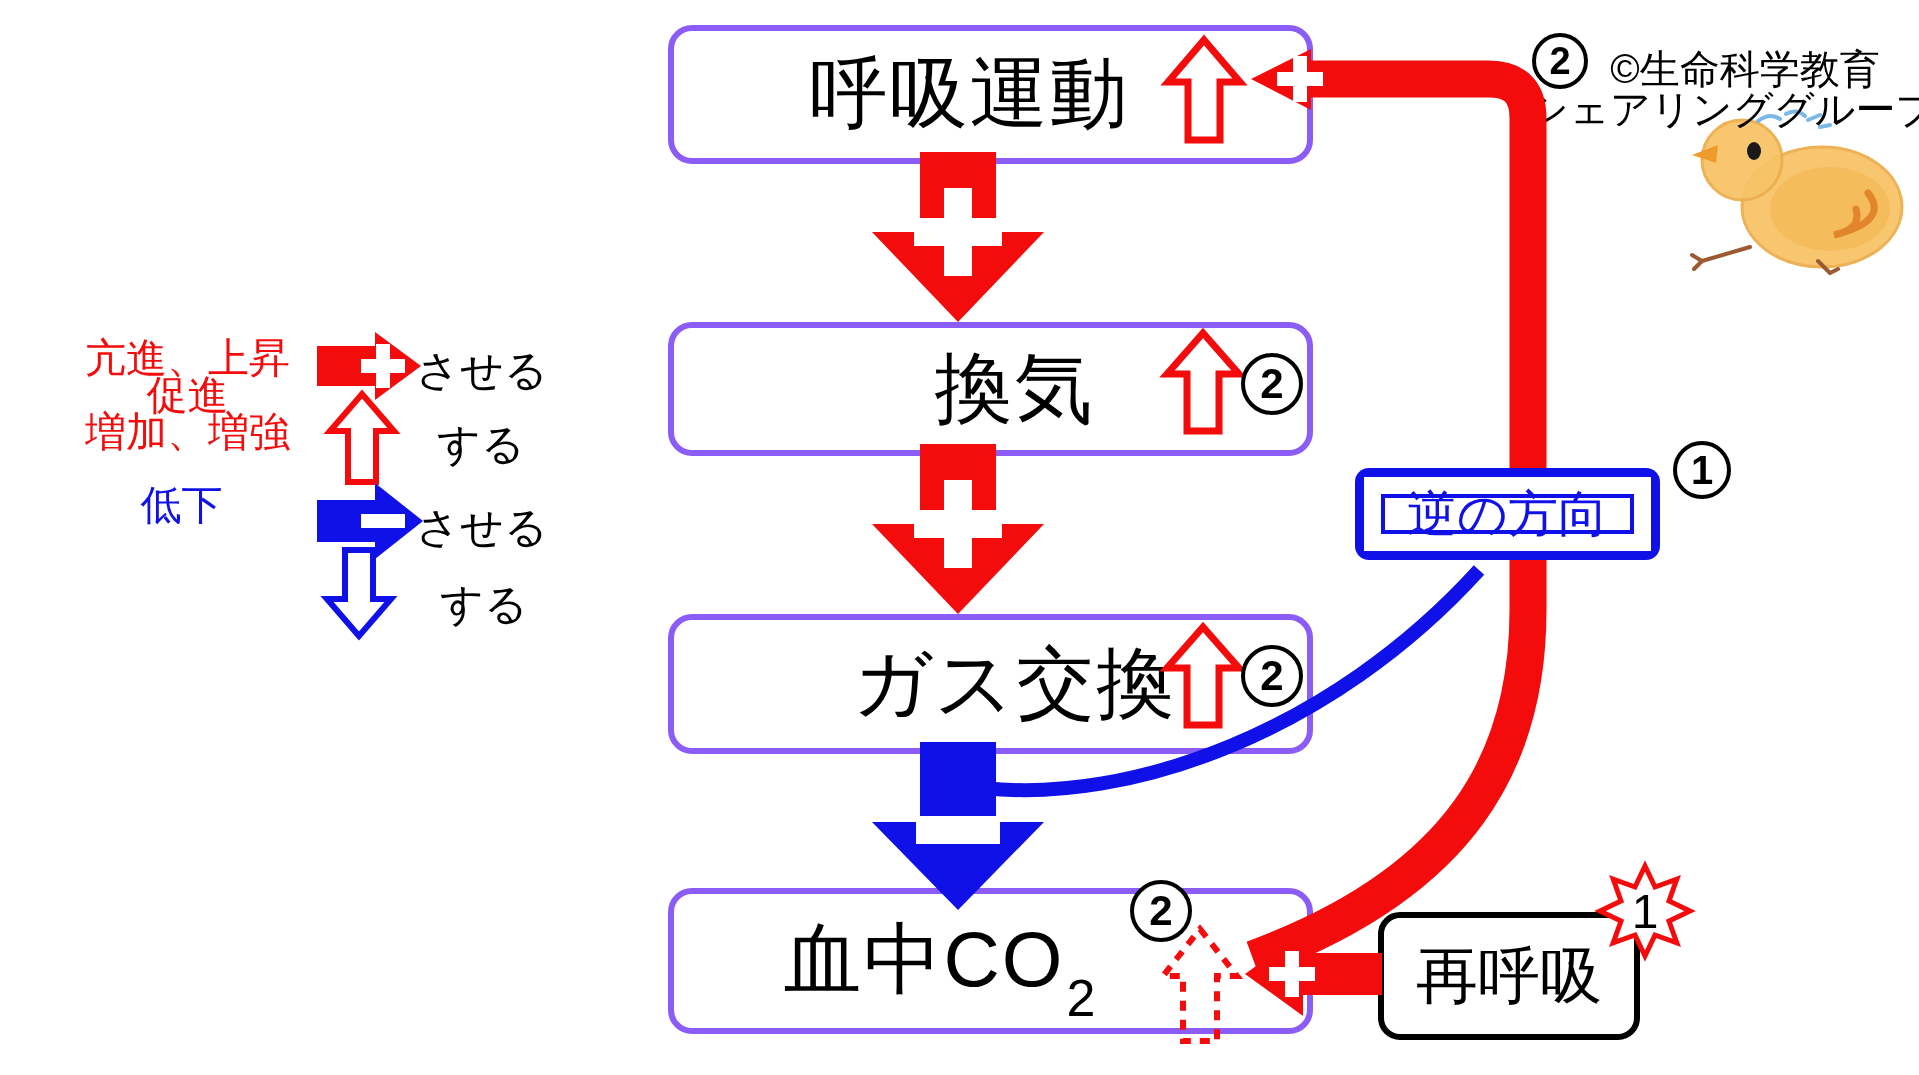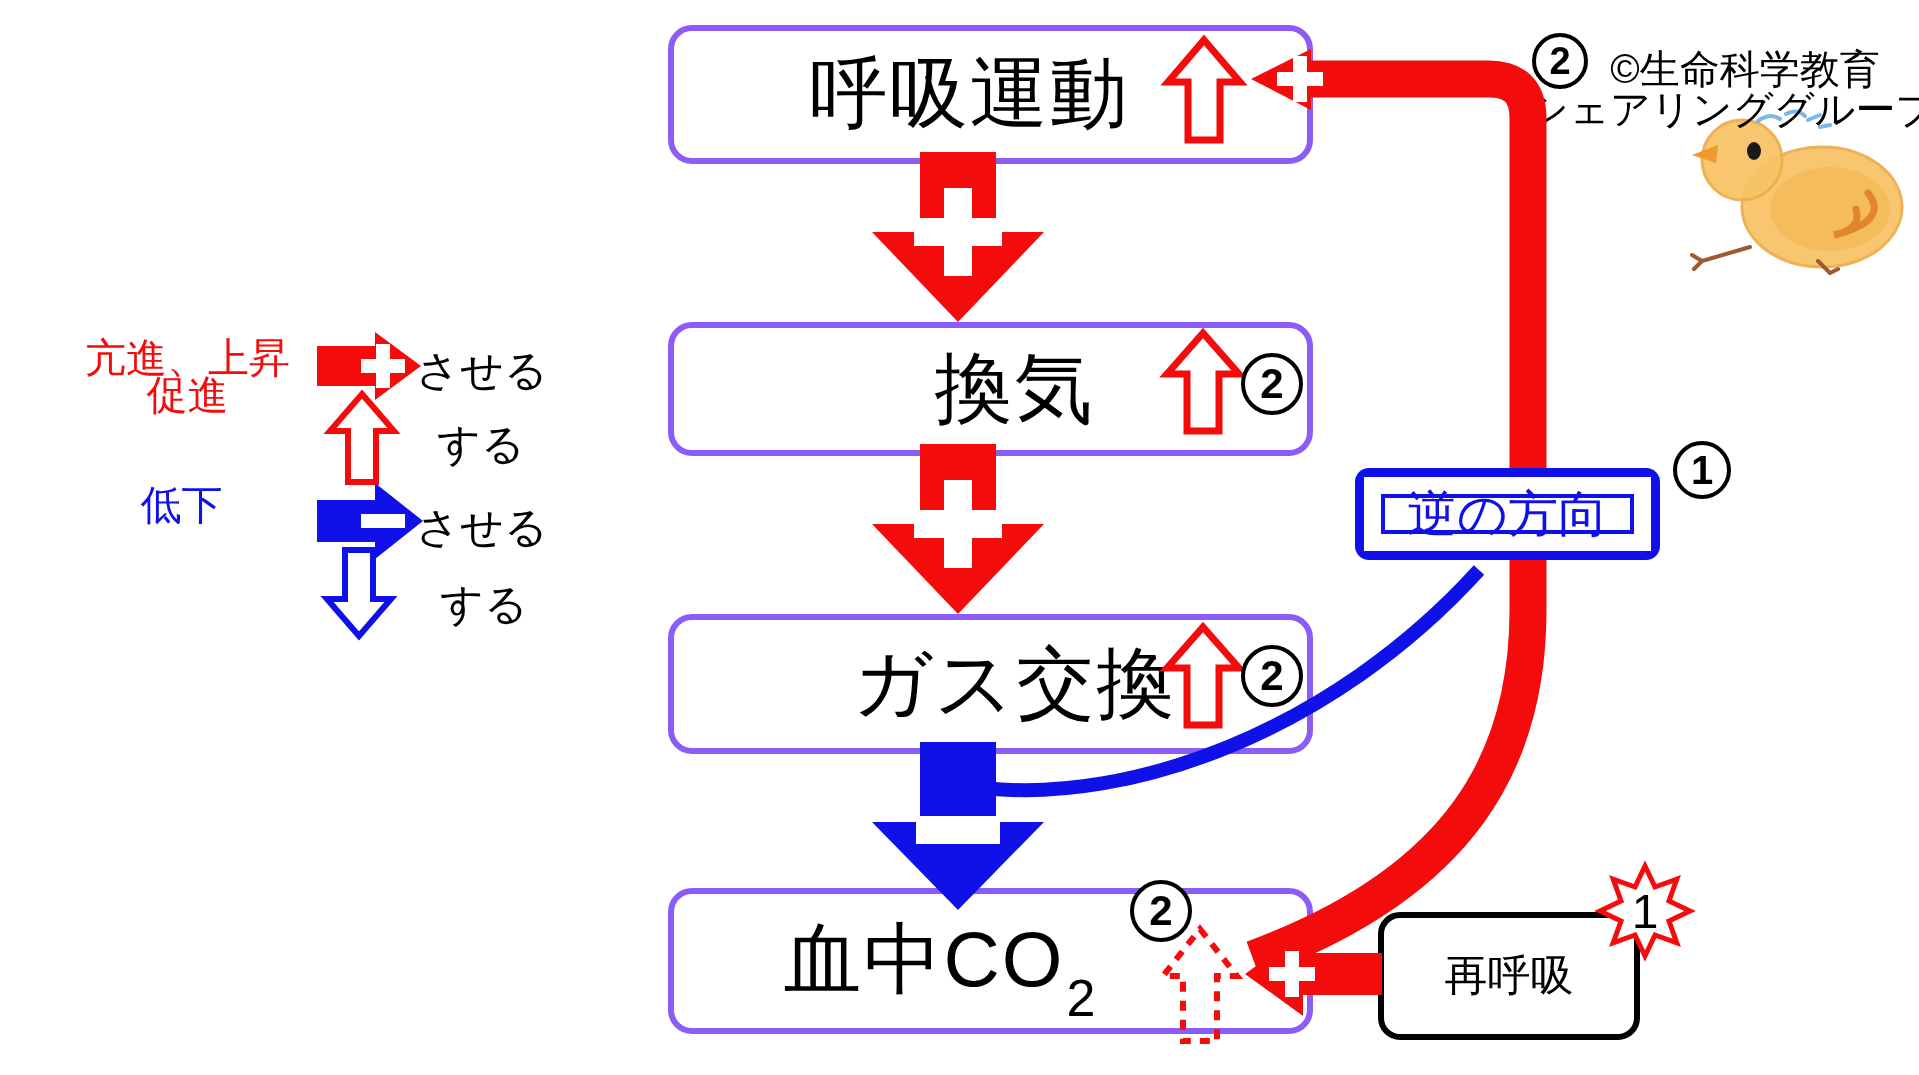--- a/index.html
+++ b/index.html
@@ -22,21 +22,21 @@
   
   .revbox{position:absolute;left:1355px;top:468px;width:305px;height:92px;z-index:5;
           background:#1010e8;border-radius:14px;padding:9px;box-sizing:border-box;}
   .revbox .mid{width:100%;height:100%;background:#fff;padding:17px;box-sizing:border-box;}
   .revbox .inner{width:100%;height:100%;border:4px solid #1010e8;box-sizing:border-box;
                  display:flex;align-items:center;justify-content:center;
                  color:#1010e8;font-size:50px;white-space:nowrap;}
   
   .rebox{position:absolute;left:1378px;top:912px;width:262px;height:128px;z-index:2;
          background:#fff;border:6px solid #000;border-radius:22px;box-sizing:border-box;
-         display:flex;align-items:center;justify-content:center;font-size:43px;color:#000;}
+         display:flex;align-items:center;justify-content:center;font-size:62px;color:#000;}
   .credit{position:absolute;color:#000;font-size:40px;text-align:center;white-space:nowrap;z-index:2;}
   svg.overlay{position:absolute;left:0;top:0;z-index:4;pointer-events:none;}
   svg.under{position:absolute;z-index:1;pointer-events:none;}
 </style>
 </head>
 <body>
 
 <div class="fbox" style="left:668px;top:25px;width:585px;height:127px;">
   <span class="lbl" style="margin-right:90px;">呼吸運動</span>
 </div>
@@ -59,20 +59,21 @@
 
 <div class="revbox">
   <div class="mid">
     <div class="inner">逆の方向</div>
   </div>
 </div>
 
 <div class="leg leg-red" style="left:70px;top:340px;width:235px;">
   <div>亢進、上昇</div>
   <div>促進</div>
+  <div>増加、増強</div>
 </div>
 <div class="leg-lab" style="left:416px;top:342px;">させる</div>
 <div class="leg-lab" style="left:437px;top:416px;">する</div>
 
 <div class="leg leg-blue" style="left:64px;top:487px;width:235px;">
   <div>低下</div>
 </div>
 <div class="leg-lab" style="left:416px;top:499px;">させる</div>
 <div class="leg-lab" style="left:440px;top:576px;">する</div>
 

